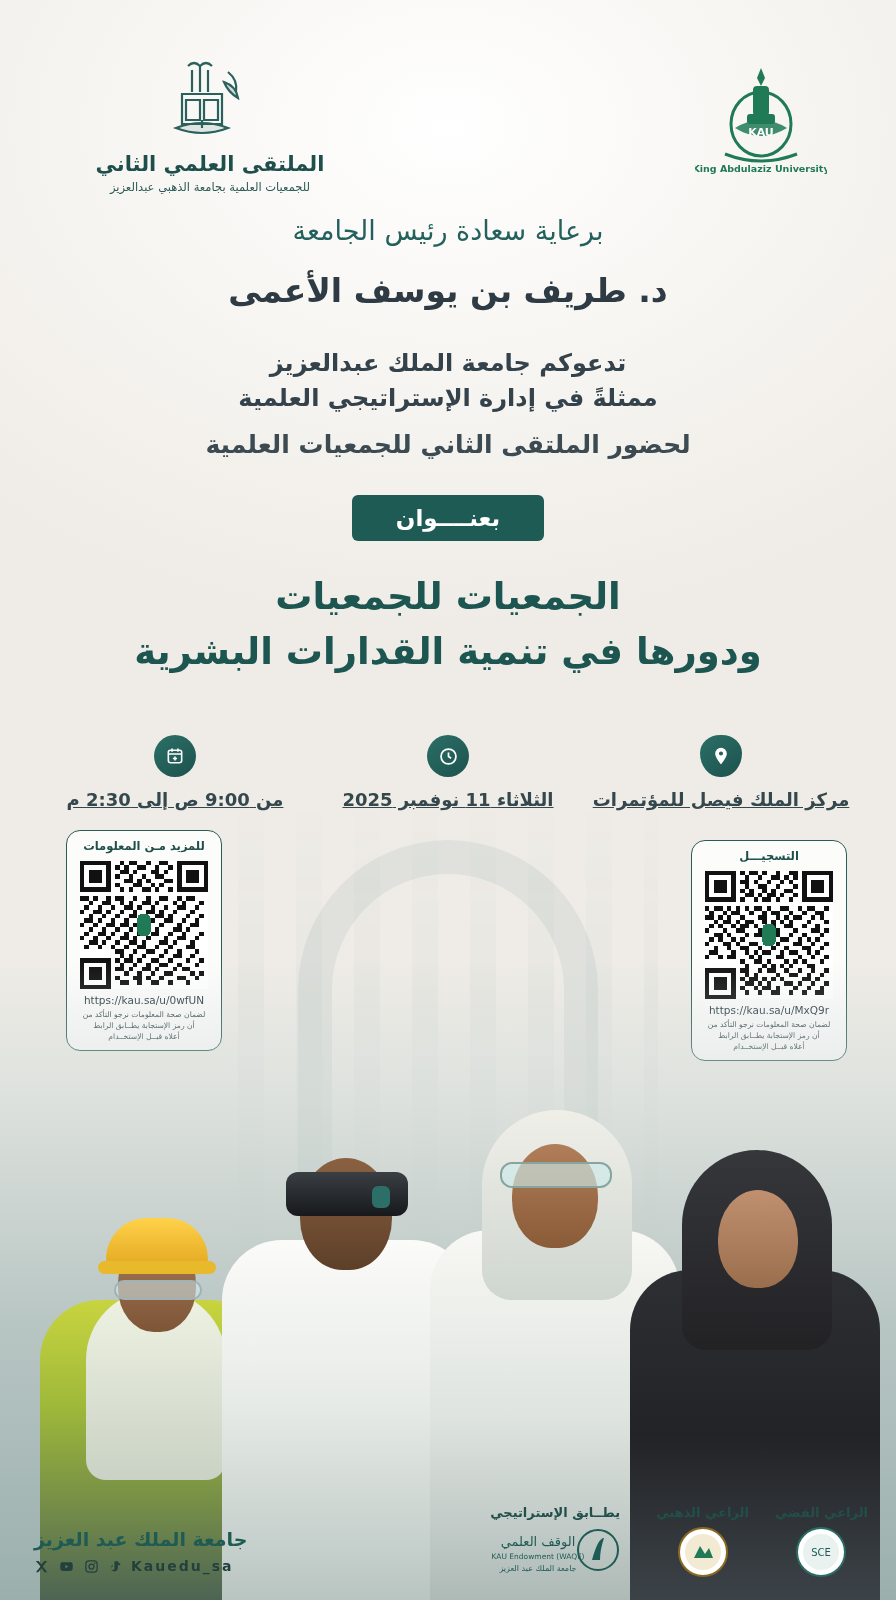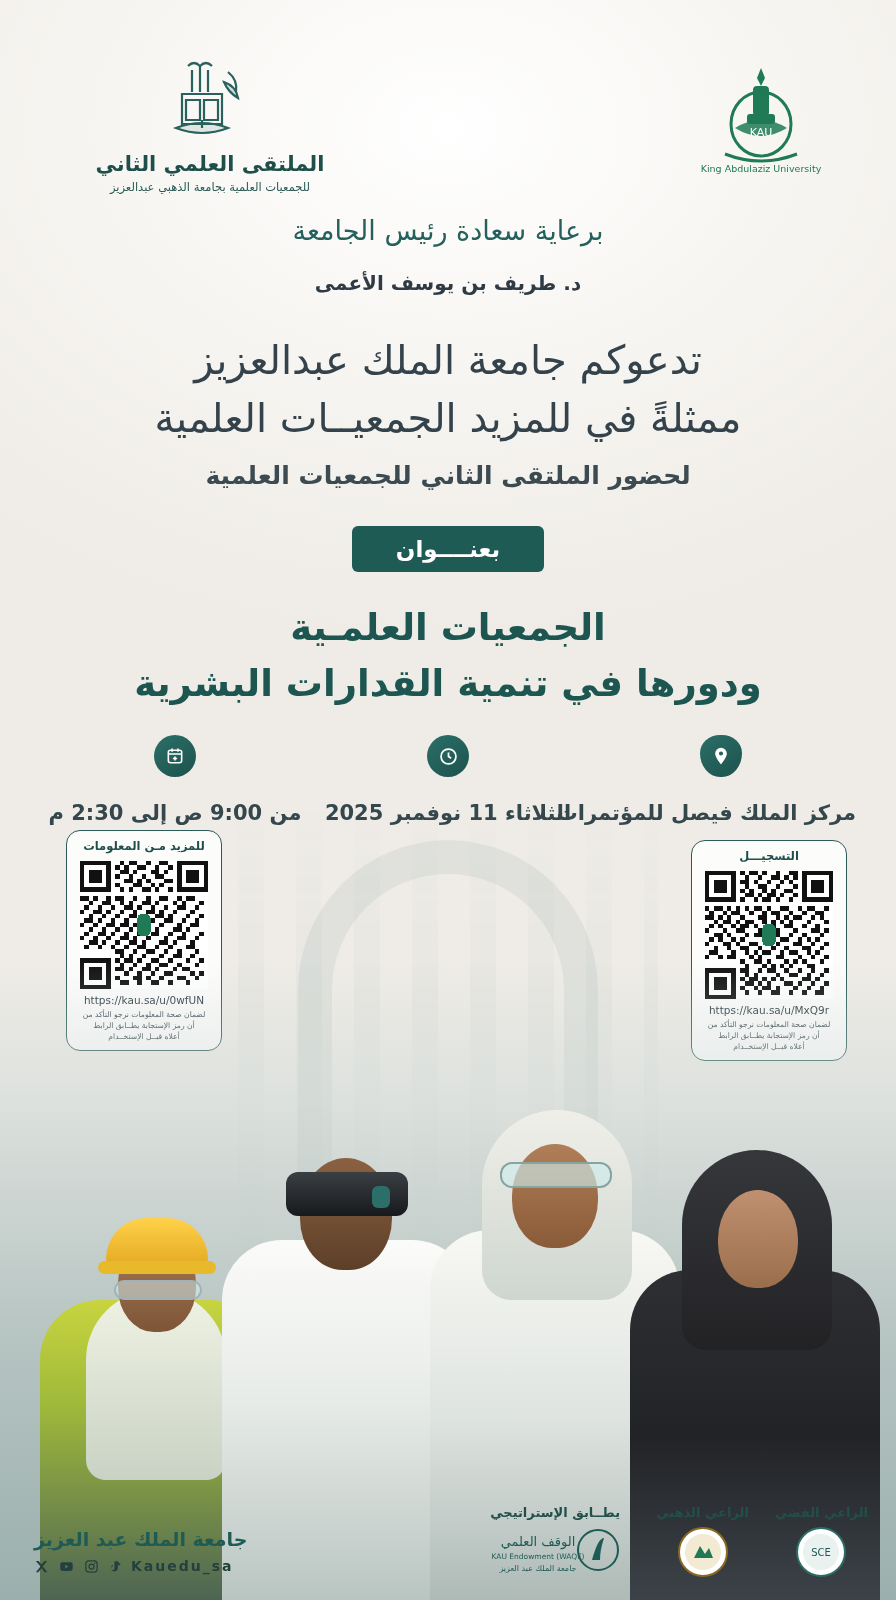--- a/index.html
+++ b/index.html
@@ -44,33 +44,33 @@
   }
   .logo-left .mark { height: 86px; display: flex; align-items: flex-end; justify-content: center; }
   .logo-left .ttl {
     font-size: 21px; font-weight: 700; color: #1f4f4a; margin-top: 8px; letter-spacing: .2px;
   }
   .logo-left .sub {
     font-size: 11.5px; color: #2b5a55; margin-top: 4px;
   }
   .logo-right {
     position: absolute; right: 60px; top: 6px; width: 150px; height: 130px;
-    display: flex; align-items: center; justify-content: center;
+    display: flex; align-items: center; justify-content: center; font-weight: bold;
   }
 
   
   .content { position: absolute; top: 215px; left: 0; right: 0; text-align: center; }
   .patron {
     font-size: 27px; font-weight: 400; color: #24615c; letter-spacing: .2px;
   }
   .patron-name {
-    font-size: 20px; font-weight: 700; color: #2f3b44; margin-top: 25px;
+    font-size: 33px; font-weight: 700; color: #2f3b44; margin-top: 25px;
   }
   .invite {
-    margin-top: 36px; font-size: 40px; line-height: 1.45; color: #34424b; font-weight: 400;
+    margin-top: 36px; font-size: 24px; line-height: 1.45; color: #34424b; font-weight: 700;
   }
   .invite .l2 { display: block; }
   .attend {
     margin-top: 14px; font-size: 25px; color: #3c4a52; font-weight: 600;
   }
   .titled-wrap { margin-top: 36px; display: flex; justify-content: center; }
   .titled {
     background: #1f5b55; color: #ffffff; font-size: 23px; font-weight: 700;
     padding: 10px 44px; border-radius: 6px; letter-spacing: 6px;
   }
@@ -85,21 +85,21 @@
     display: flex; justify-content: space-between; align-items: flex-start;
   }
   .info-item { width: 270px; text-align: center; }
   .info-icon {
     width: 42px; height: 42px; margin: 0 auto; border-radius: 50%;
     background: linear-gradient(145deg,#2b6f68,#1d524d);
     display: flex; align-items: center; justify-content: center; color: #fff;
   }
   .info-icon.pin { border-radius: 50% 50% 50% 50%/ 45% 45% 60% 60%; }
   .info-text {
-    margin-top: 24px; font-size: 21px; color: #34474c; font-weight: 600; white-space: nowrap;
+    margin-top: 12px; font-size: 18px; color: #34474c; font-weight: 600; white-space: nowrap; text-decoration: underline;
   }
 
   
   .qr {
     position: absolute; width: 156px; border: 1.5px solid #2b5c57; border-radius: 14px;
     background: rgba(255,255,255,.82); padding: 8px 8px 7px;
     text-align: center;
   }
   .qr.left { left: 66px; top: 830px; }
   .qr.right { right: 49px; top: 840px; }
@@ -180,31 +180,31 @@
       </svg>
     </div>
   </div>
 
   <div class="content">
     <div class="patron">برعاية سعادة رئيس الجامعة</div>
     <div class="patron-name">د. طريف بن يوسف الأعمى</div>
 
     <div class="invite">
       <span>تدعوكم جامعة الملك عبدالعزيز</span>
-      <span class="l2">ممثلةً في للمزيد الجمعيــات العلمية</span>
+      <span class="l2">ممثلةً في إدارة الإستراتيجي العلمية</span>
     </div>
 
     <div class="attend">لحضور الملتقى الثاني للجمعيات العلمية</div>
 
     <div class="titled-wrap">
       <div class="titled">بعنــــوان</div>
     </div>
 
     <div class="main-title">
-      <span>الجمعيات العلمـية</span>
+      <span>الجمعيات للجمعيات</span>
       <span class="l2">ودورها في تنمية القدارات البشرية</span>
     </div>
   </div>
 
   <div class="info-row">
 
     <div class="info-item">
       <div class="info-icon pin">
         <svg width="20" height="20" viewBox="0 0 24 24" fill="#ffffff" aria-hidden="true">
           <path d="M12 2a7 7 0 00-7 7c0 5 7 13 7 13s7-8 7-13a7 7 0 00-7-7zm0 9.5A2.5 2.5 0 1112 6.5a2.5 2.5 0 010 5z"></path>

